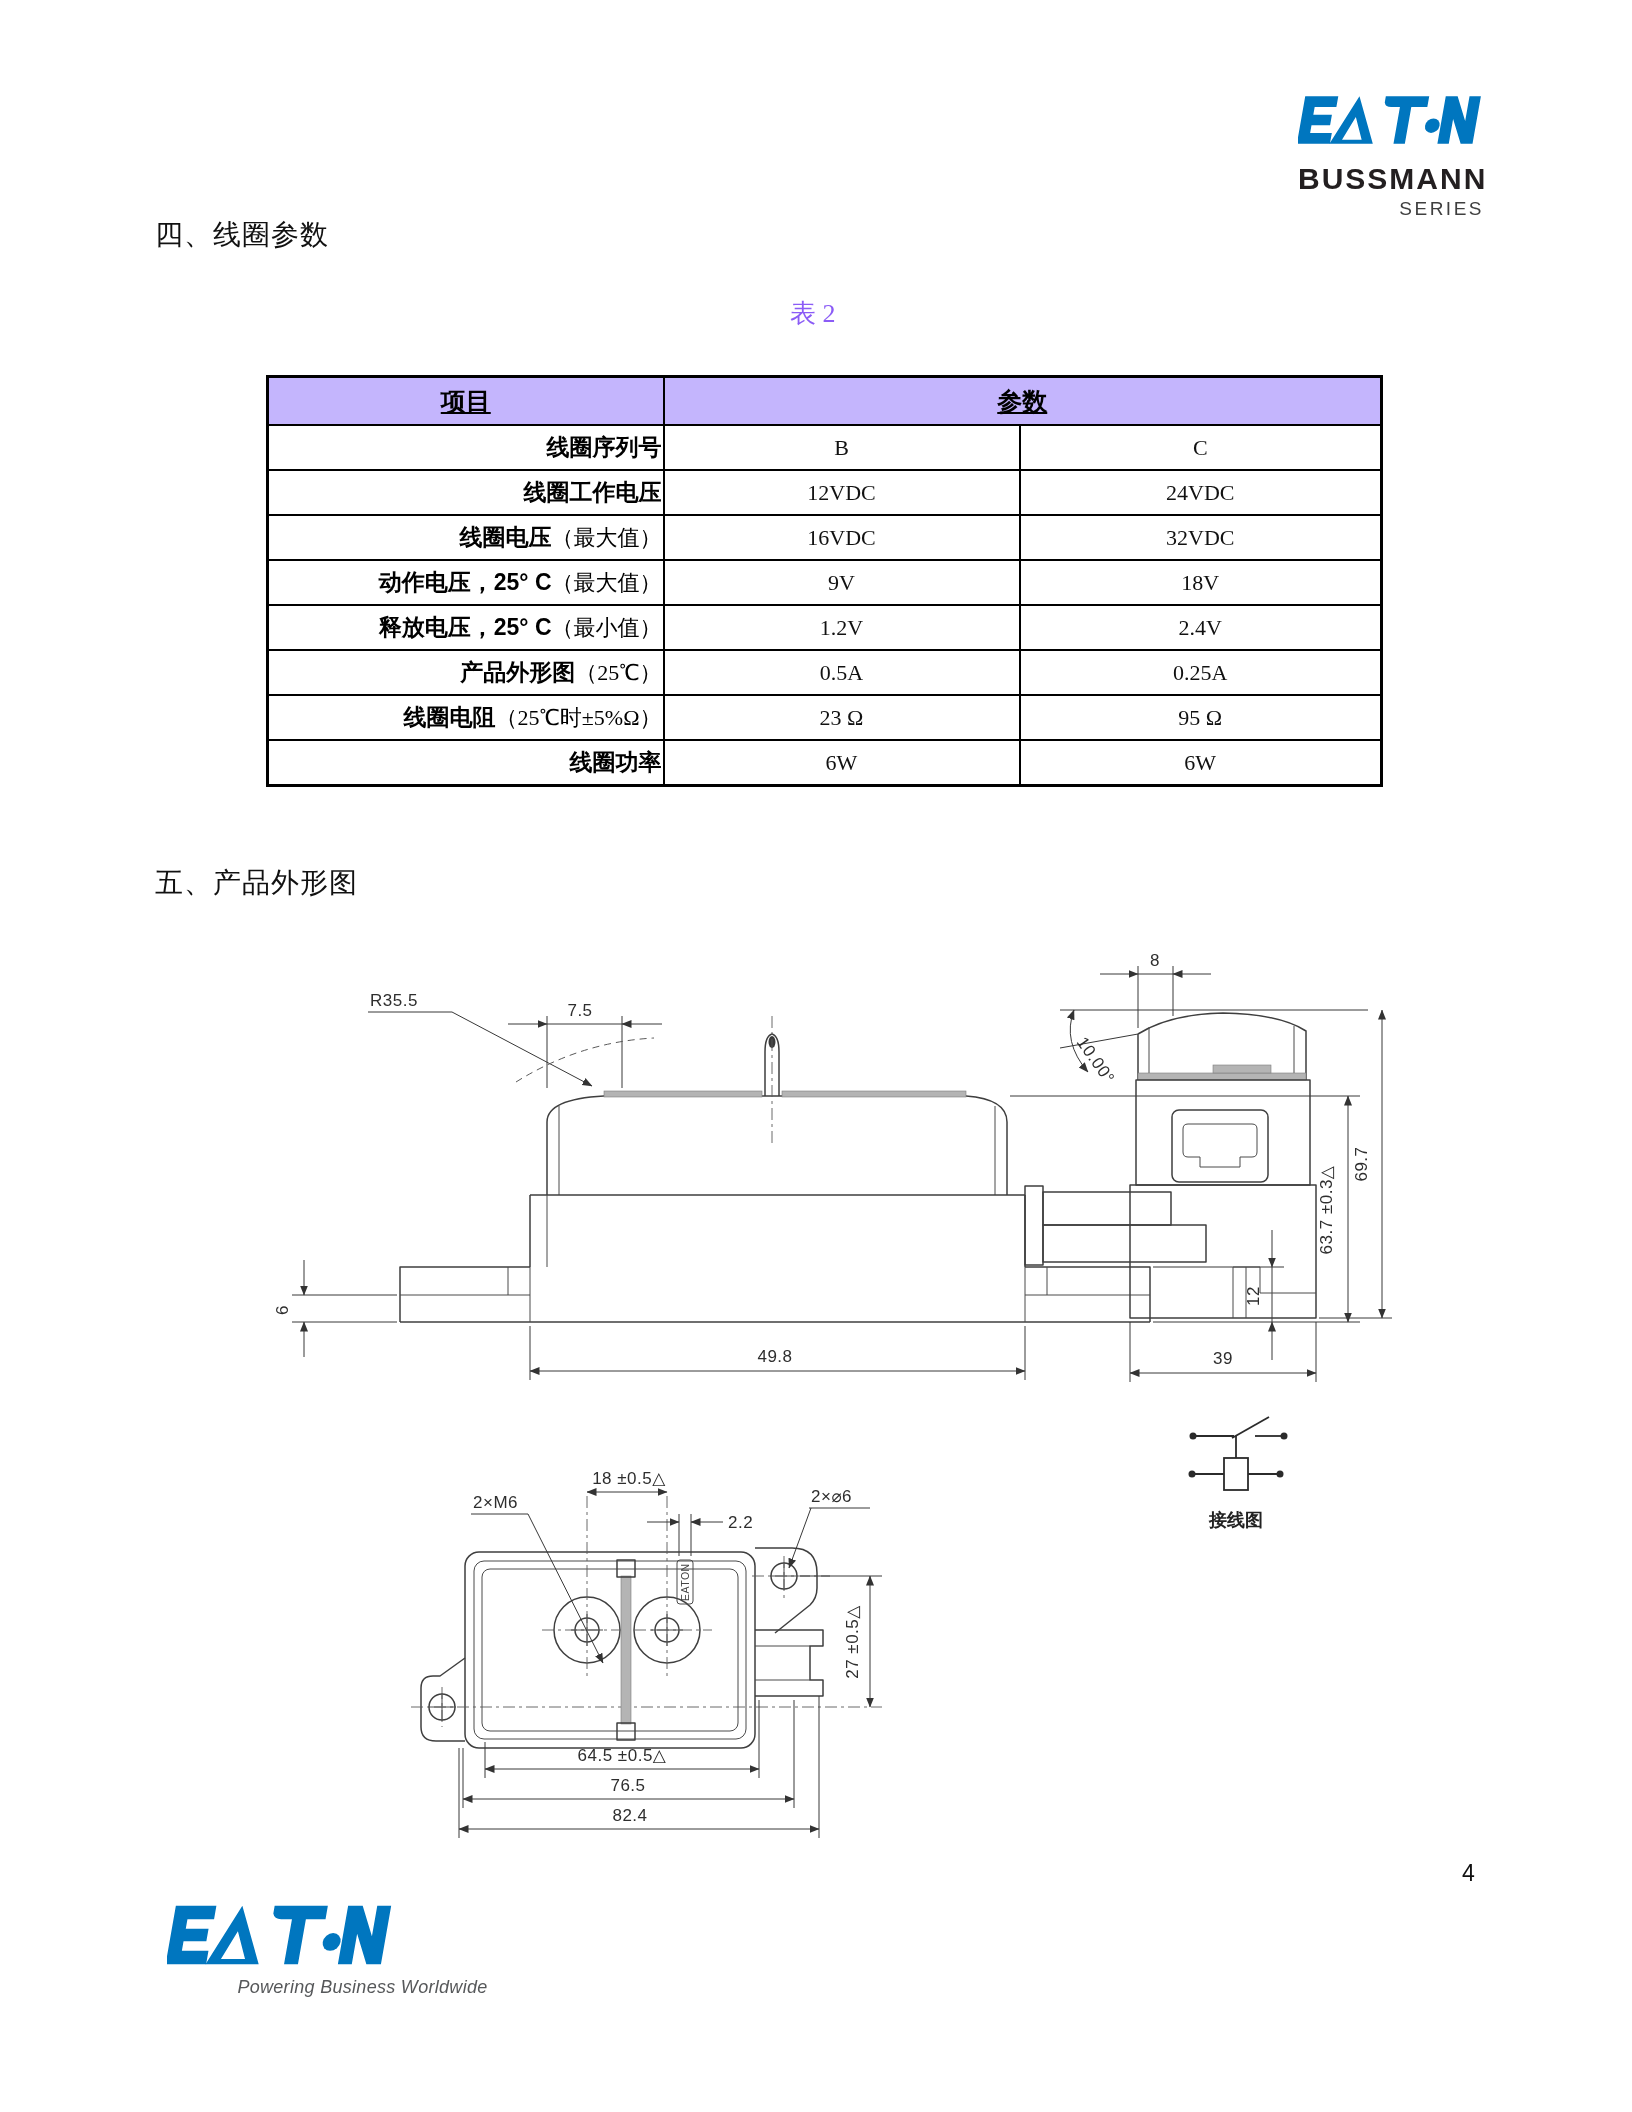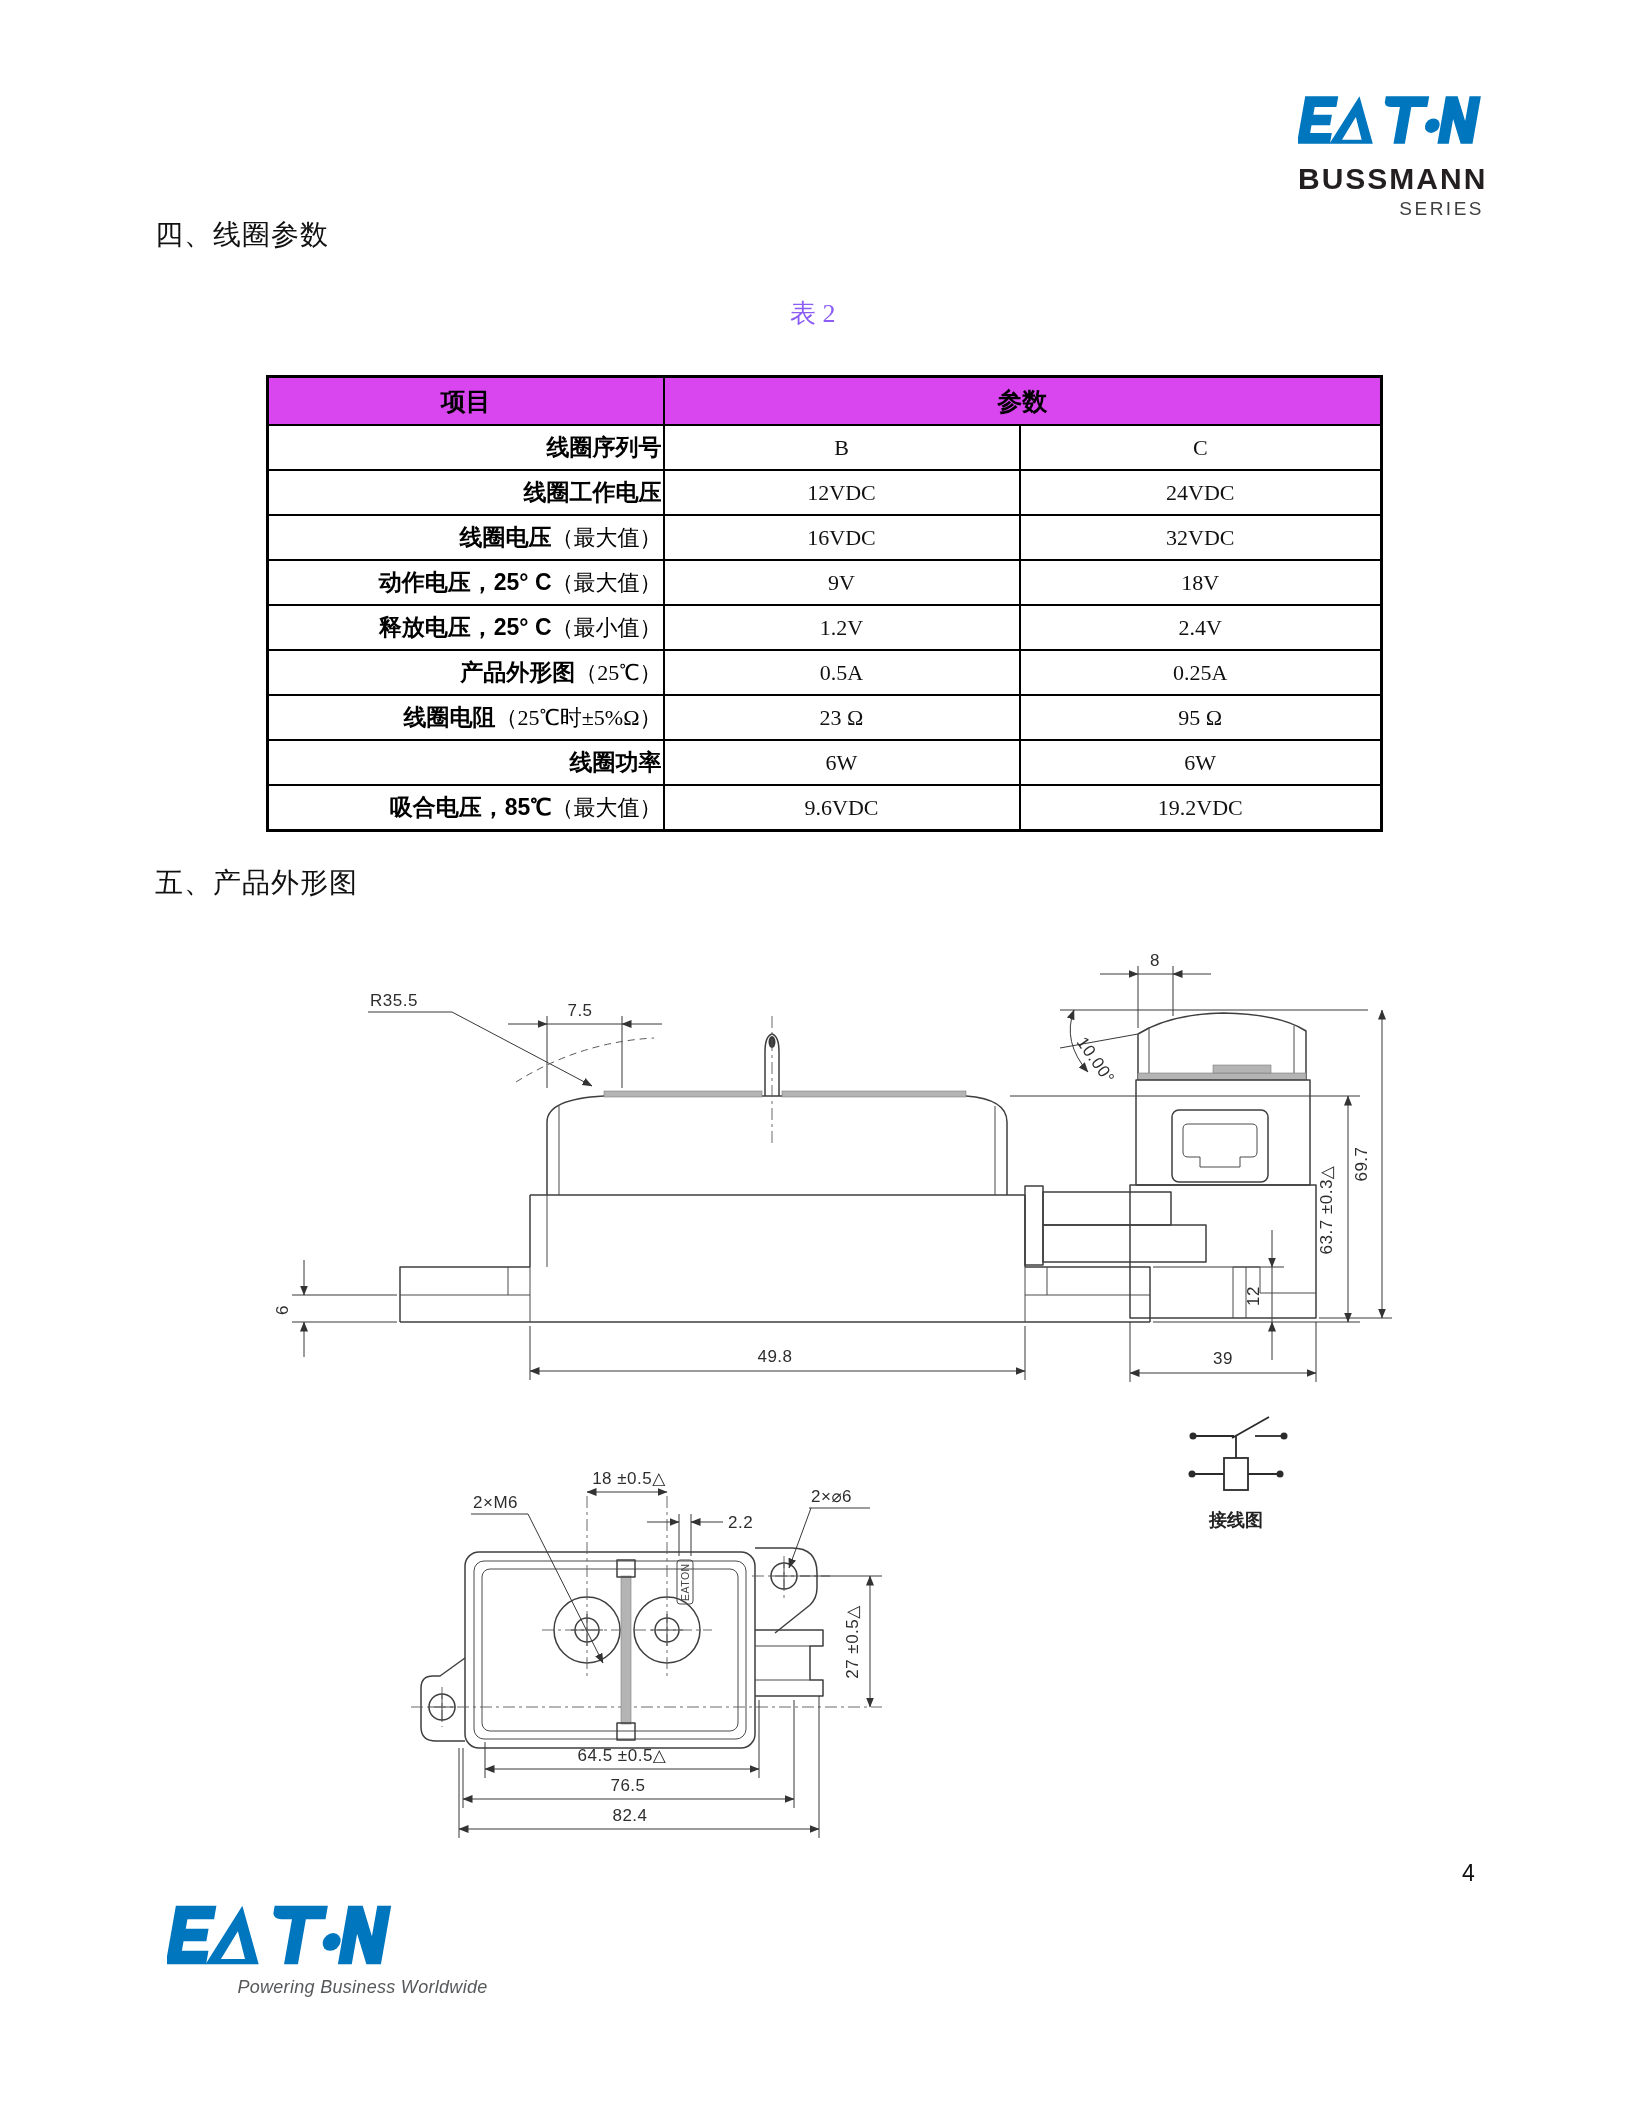--- a/index.html
+++ b/index.html
@@ -11,22 +11,22 @@
   .tbl-caption{font-family:"Liberation Serif",serif;font-size:26px;color:#8b5cf6;}
   
   .bussmann{font-family:"Liberation Sans",sans-serif;font-weight:bold;font-size:30px;
             letter-spacing:2px;color:#231f20;}
   .series{font-family:"Liberation Sans",sans-serif;font-size:19px;letter-spacing:2.5px;
           color:#3f3f3f;text-align:right;}
   
   table.params{border-collapse:collapse;width:1114px;table-layout:fixed;background:#fff;}
   table.params,table.params td,table.params th{border:2px solid #000;}
   table.params{border:3px solid #000;}
-  table.params th{background:#d946ef;font-size:25px;font-weight:bold;height:44px;
-                  font-family:"Liberation Sans",sans-serif;}
+  table.params th{background:#c4b5fd;font-size:25px;font-weight:bold;height:44px;
+                  font-family:"Liberation Sans",sans-serif;text-decoration:underline;}
   table.params td{height:41px;}
   td.lbl{font-weight:bold;font-size:23px;text-align:right;padding-left:10px;
          font-family:"Liberation Sans",sans-serif;margin-top:32px;}
   td.lbl .note{font-weight:normal;font-family:"Liberation Serif",serif;font-size:22px;}
   td.val{font-family:"Liberation Serif",serif;font-size:22px;text-align:center;color:#111;}
   
   .tagline{font-family:"Liberation Sans",sans-serif;font-style:italic;font-size:18px;
            color:#56585a;letter-spacing:0.3px;text-align:center;}
   .pagenum{font-size:23px;color:#111;font-family:"Liberation Sans",sans-serif;}
   
@@ -114,25 +114,20 @@
       <tr>
         <td class="lbl"><span>线圈电阻</span><span class="note">（25℃时±5%Ω）</span></td>
         <td class="val">23 Ω</td>
             <td class="val">95 Ω</td>
       </tr>
       <tr>
         <td class="lbl"><span>线圈功率</span><span class="note"></span></td>
         <td class="val">6W</td>
             <td class="val">6W</td>
       </tr>
-      <tr>
-        <td class="lbl"><span>吸合电压，85℃</span><span class="note">（最大值）</span></td>
-        <td class="val">9.6VDC</td>
-            <td class="val">19.2VDC</td>
-      </tr>
     </tbody>
       </table>
   </div>
 
   <div class="abs sec-title" style="left:155px;top:864px;">五、产品外形图</div>
 
   <svg class="abs" style="left:270px;top:930px;" width="1160" height="930" viewBox="0 0 1160 930">
     <defs>
       <marker id="arw" viewBox="0 0 10 10" refX="9.5" refY="5" markerWidth="10" markerHeight="10" orient="auto-start-reverse">
         <path d="M0,1 L10,5 L0,9 Z" fill="#333"></path>

